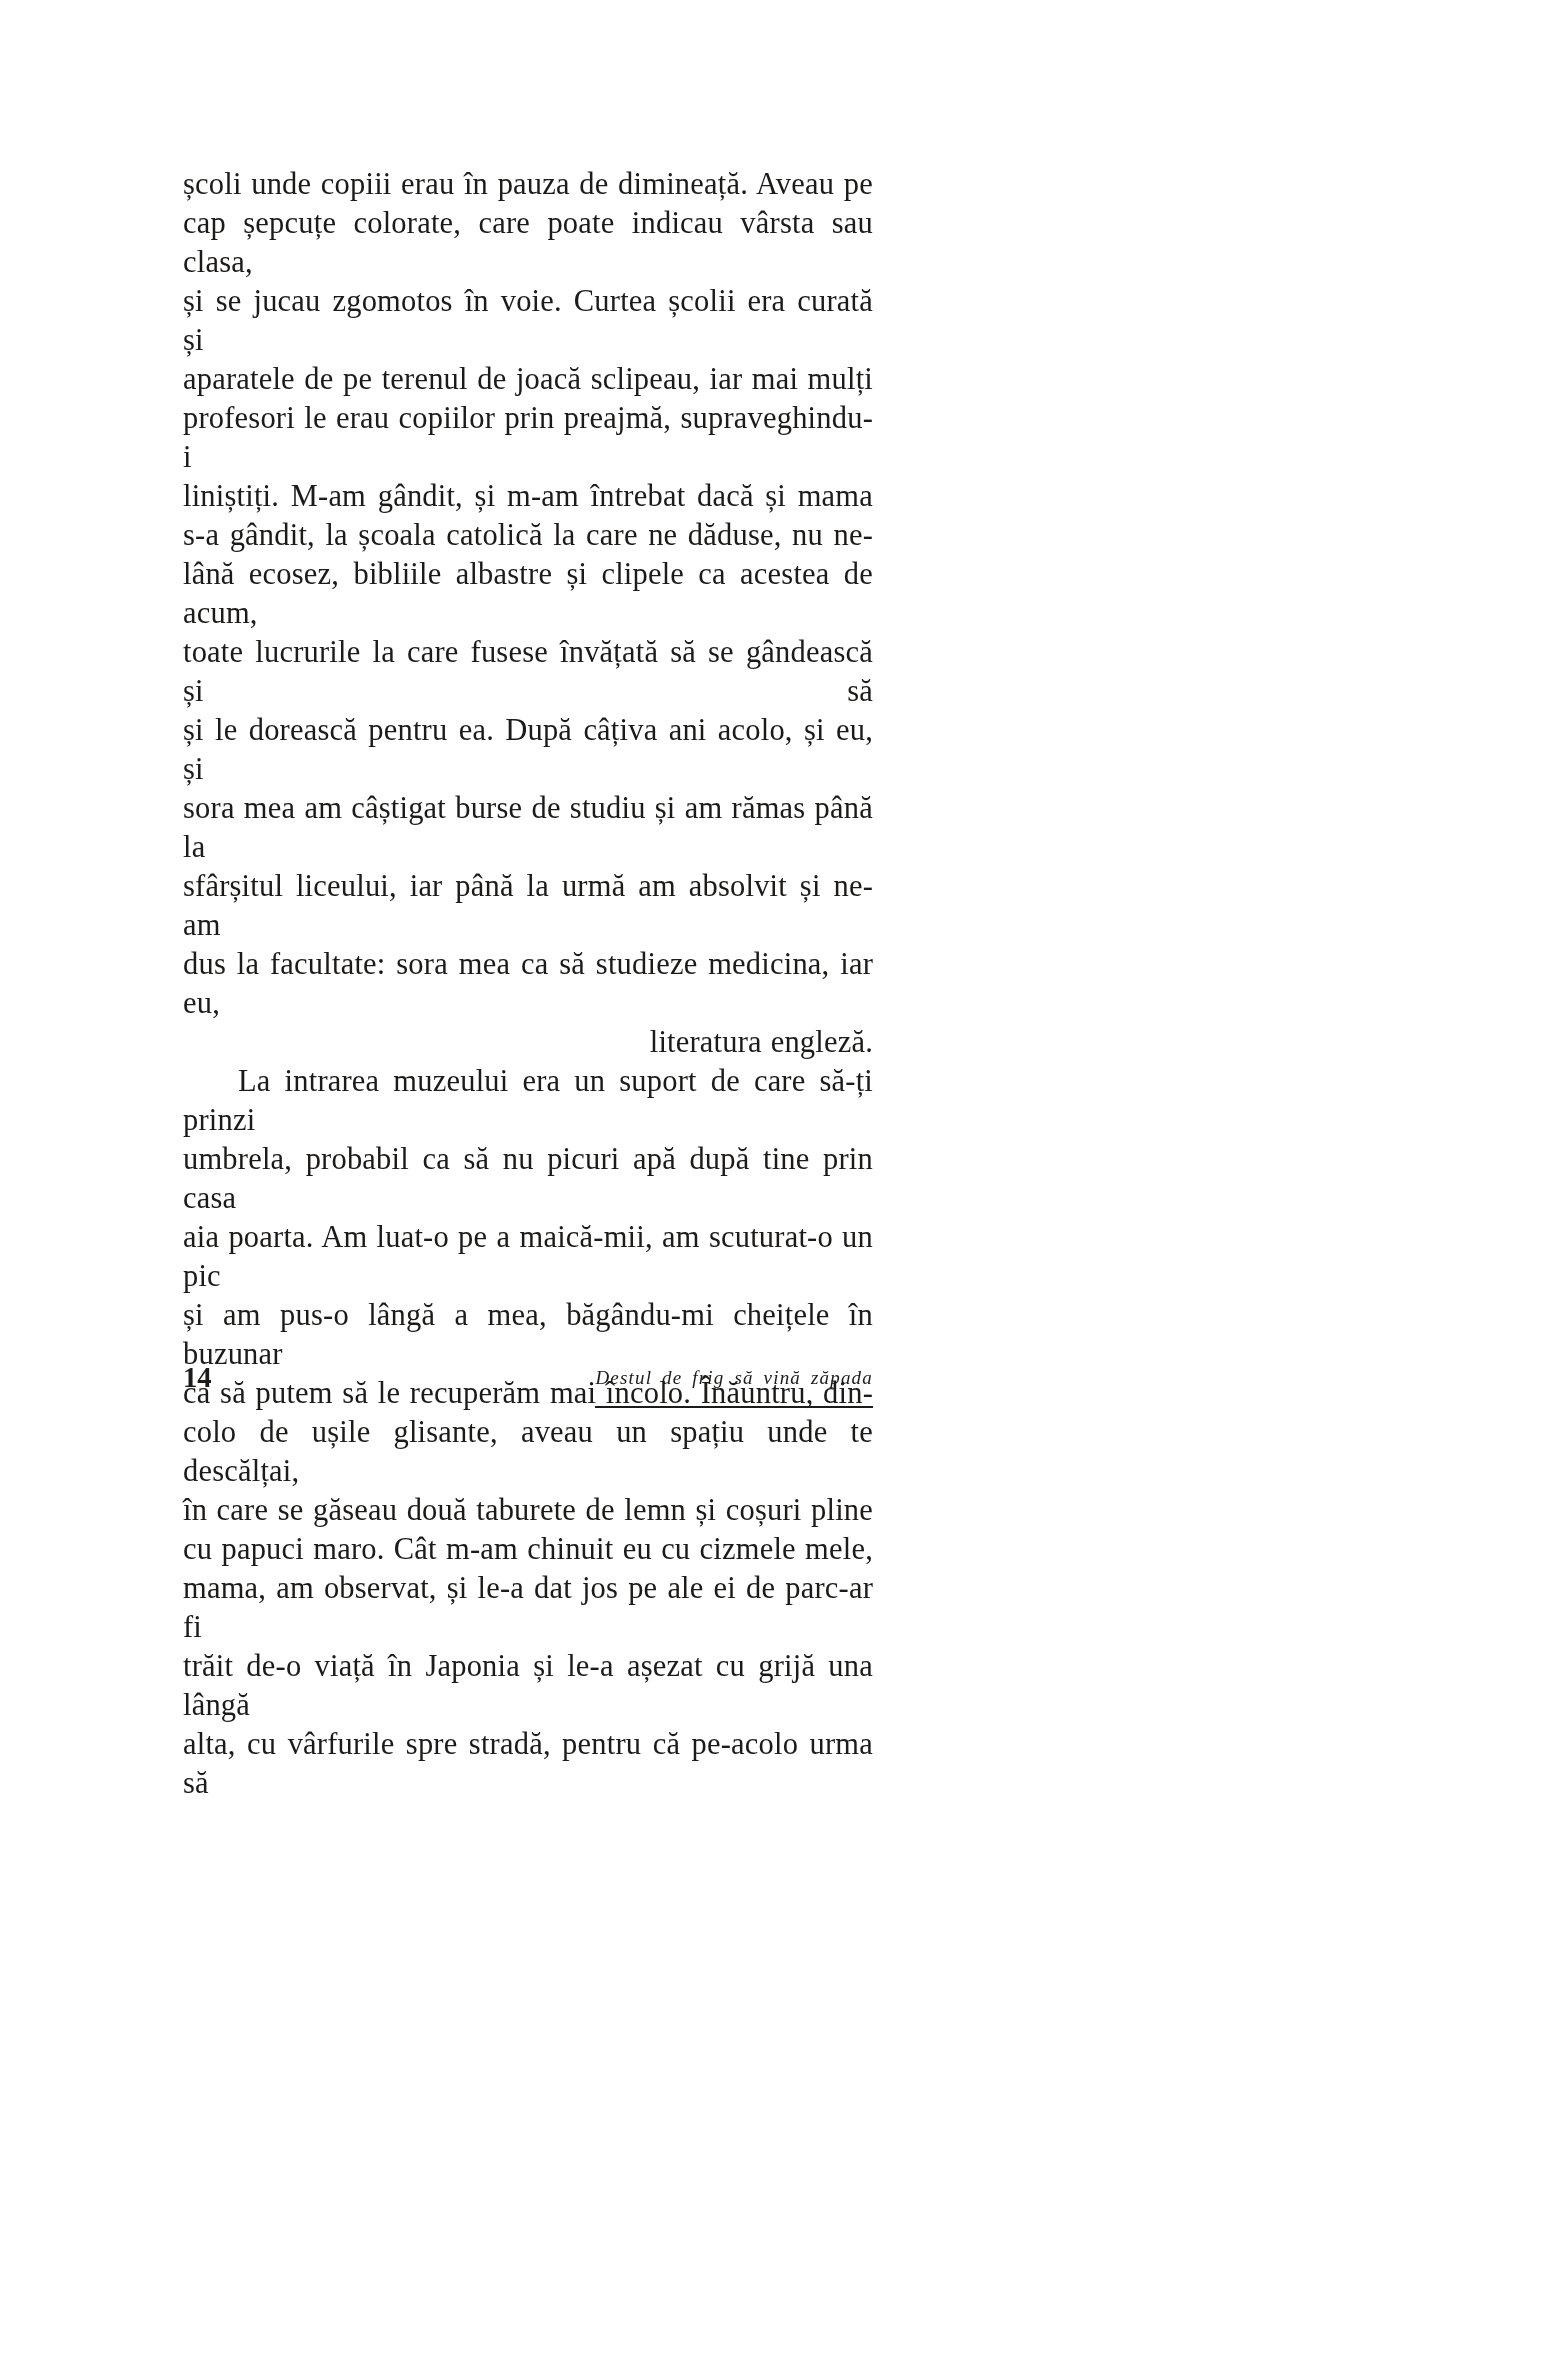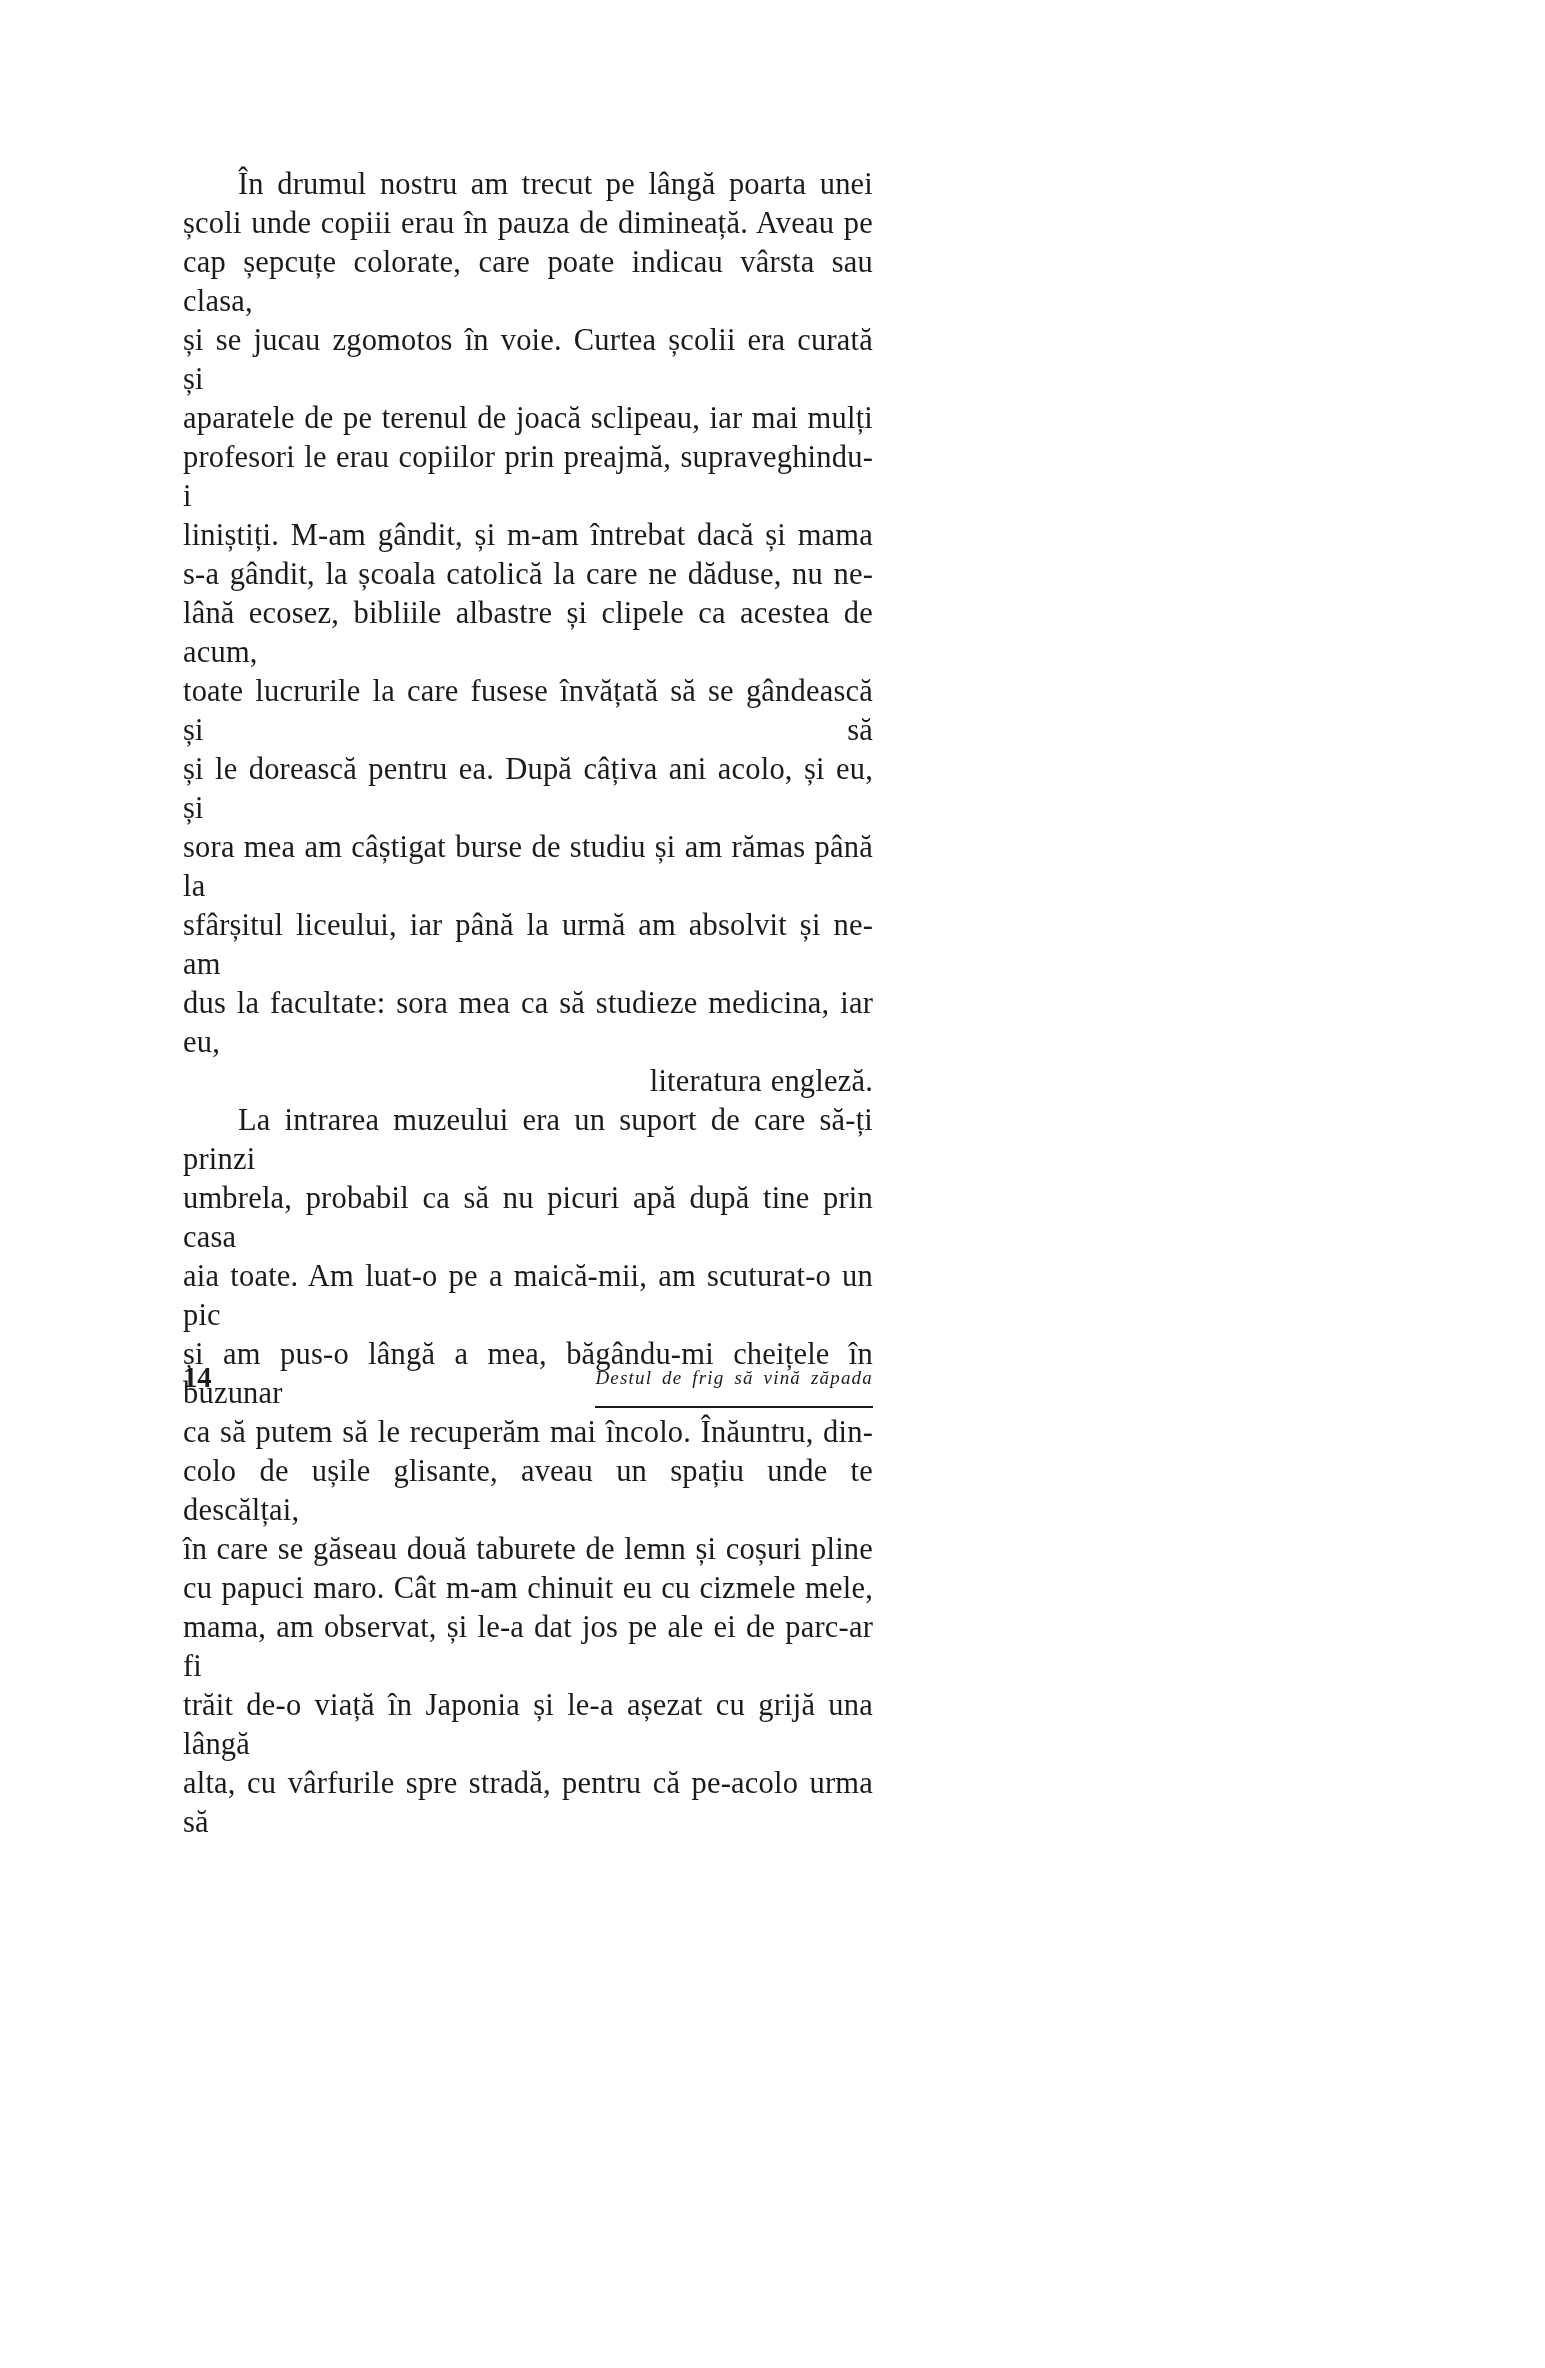--- a/index.html
+++ b/index.html
@@ -61,40 +61,39 @@
     border-bottom: 2px solid #1c1b19;
   }
 </style>
 </head>
 <body>
 
 <div class="page">
 
   <div class="text-block">
     <div>
-        <div class="line indent justify">În drumul nostru am trecut pe lângă poarta unei</div>
         <div class="line justify">școli unde copiii erau în pauza de dimineață. Aveau pe</div>
         <div class="line justify">cap șepcuțe colorate, care poate indicau vârsta sau clasa,</div>
         <div class="line justify">și se jucau zgomotos în voie. Curtea școlii era curată și</div>
         <div class="line justify">aparatele de pe terenul de joacă sclipeau, iar mai mulți</div>
         <div class="line justify">profesori le erau copiilor prin preajmă, supraveghindu-i</div>
         <div class="line justify">liniștiți. M-am gândit, și m-am întrebat dacă și mama</div>
         <div class="line justify">s-a gândit, la școala catolică la care ne dăduse, nu ne-</div>
         <div class="line justify">lână ecosez, bibliile albastre și clipele ca acestea de acum,</div>
         <div class="line justify">toate lucrurile la care fusese învățată să se gândească și să</div>
         <div class="line justify">și le dorească pentru ea. După câțiva ani acolo, și eu, și</div>
         <div class="line justify">sora mea am câștigat burse de studiu și am rămas până la</div>
         <div class="line justify">sfârșitul liceului, iar până la urmă am absolvit și ne-am</div>
         <div class="line justify">dus la facultate: sora mea ca să studieze medicina, iar eu,</div>
         <div class="line">literatura engleză.</div>
       </div>
     <div>
         <div class="line indent justify">La intrarea muzeului era un suport de care să-ți prinzi</div>
         <div class="line justify">umbrela, probabil ca să nu picuri apă după tine prin casa</div>
-        <div class="line justify">aia toate. Am luat-o pe a maică-mii, am scuturat-o un pic</div>
+        <div class="line justify">aia poarta. Am luat-o pe a maică-mii, am scuturat-o un pic</div>
         <div class="line justify">și am pus-o lângă a mea, băgându-mi cheițele în buzunar</div>
         <div class="line justify">ca să putem să le recuperăm mai încolo. Înăuntru, din-</div>
         <div class="line justify">colo de ușile glisante, aveau un spațiu unde te descălțai,</div>
         <div class="line justify">în care se găseau două taburete de lemn și coșuri pline</div>
         <div class="line justify">cu papuci maro. Cât m-am chinuit eu cu cizmele mele,</div>
         <div class="line justify">mama, am observat, și le-a dat jos pe ale ei de parc-ar fi</div>
         <div class="line justify">trăit de-o viață în Japonia și le-a așezat cu grijă una lângă</div>
         <div class="line justify">alta, cu vârfurile spre stradă, pentru că pe-acolo urma să</div>
       </div>
   </div>

